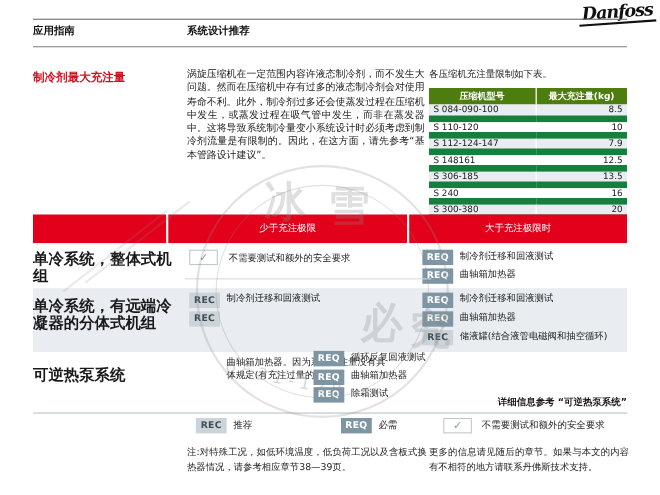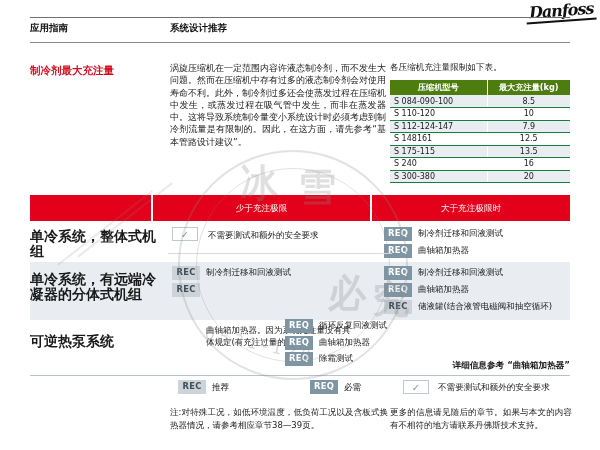--- a/index.html
+++ b/index.html
@@ -20,23 +20,23 @@
   .sec-title { position:absolute; left:30px; top:64px; font-size:10.5px; font-weight:bold; color:#d40f20; }
   .para { position:absolute; left:170px; top:62px; width:216px; font-size:9px; line-height:12.3px;
           text-align:justify; color:#222; }
   .tbl-intro { position:absolute; left:390px; top:62px; font-size:8.6px; color:#222; }
 
   
   .ctable { position:absolute; left:390px; top:80px; width:180px; border-collapse:collapse; font-size:8px; }
   .ctable th { background:#4d7c0f; color:#fff; font-weight:bold; height:15px; text-align:center;
                border-left:1px solid #fff; font-size:8.2px; }
   .ctable th:first-child { border-left:none; }
-  .ctable td { height:12.5px; border-bottom:1px solid #15803d; border-left:1px solid #fff; padding:0 4px; color:#1a1a1a; }
+  .ctable td { height:12.5px; border-bottom:6px solid #15803d; border-left:1px solid #fff; padding:0 4px; color:#1a1a1a; }
   .ctable td:first-child { border-left:none; text-align:left; width:97px; }
-  .ctable td:last-child { text-align:center; }
+  .ctable td:last-child { text-align:right; }
   .ctable tr.alt td { background:#e9edf1; }
 
   
   .band-seg { position:absolute; top:195px; height:26px; background:#e2001a; color:#fff;
               font-size:8.6px; line-height:26px; text-align:center; }
 
   
   .row2-bg { position:absolute; left:30px; top:262px; width:540px; height:58px; background:#e9edf1; }
   .mx-label { position:absolute; left:30px; width:130px; font-size:14px; line-height:15px; color:#1a1a1a;font-weight:bold; }
   .badge-line { position:absolute; display:flex; gap:6px; align-items:flex-start; }
@@ -100,21 +100,21 @@
         </tr>
       <tr class="alt">
           <td>S 112-124-147</td>
           <td>7.9</td>
         </tr>
       <tr>
           <td>S 148161</td>
           <td>12.5</td>
         </tr>
       <tr class="alt">
-          <td>S 175-115</td>
+          <td>S 306-185</td>
           <td>13.5</td>
         </tr>
       <tr>
           <td>S 240</td>
           <td>16</td>
         </tr>
       <tr class="alt">
           <td>S 300-380</td>
           <td>20</td>
         </tr>
@@ -168,21 +168,21 @@
     <span class="badge-text">循环反复回液测试</span>
   </div>
   <div class="badge-line" style="left:285px; top:336px;">
     <span class="badge req">REQ</span>
     <span class="badge-text">曲轴箱加热器</span>
   </div>
   <div class="badge-line" style="left:285px; top:352px;">
     <span class="badge req">REQ</span>
     <span class="badge-text">除霜测试</span>
   </div>
-  <div class="detail-note">详细信息参考 “曲轴箱加热器”</div>
+  <div class="detail-note">详细信息参考 “可逆热泵系统”</div>
 
   <div class="legend-divider"></div>
   <div class="badge-line" style="left:178px; top:380px;">
     <span class="badge rec">REC</span>
     <span class="legend-text">推荐</span>
   </div>
   <div class="badge-line" style="left:310px; top:380px;">
     <span class="badge req">REQ</span>
     <span class="legend-text">必需</span>
   </div>

